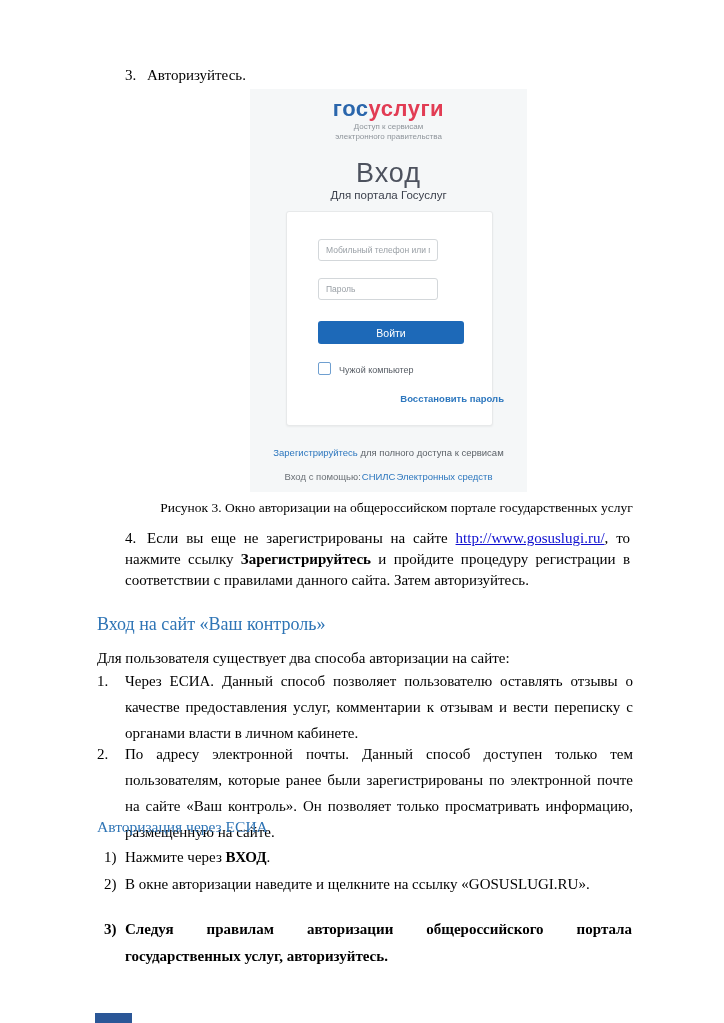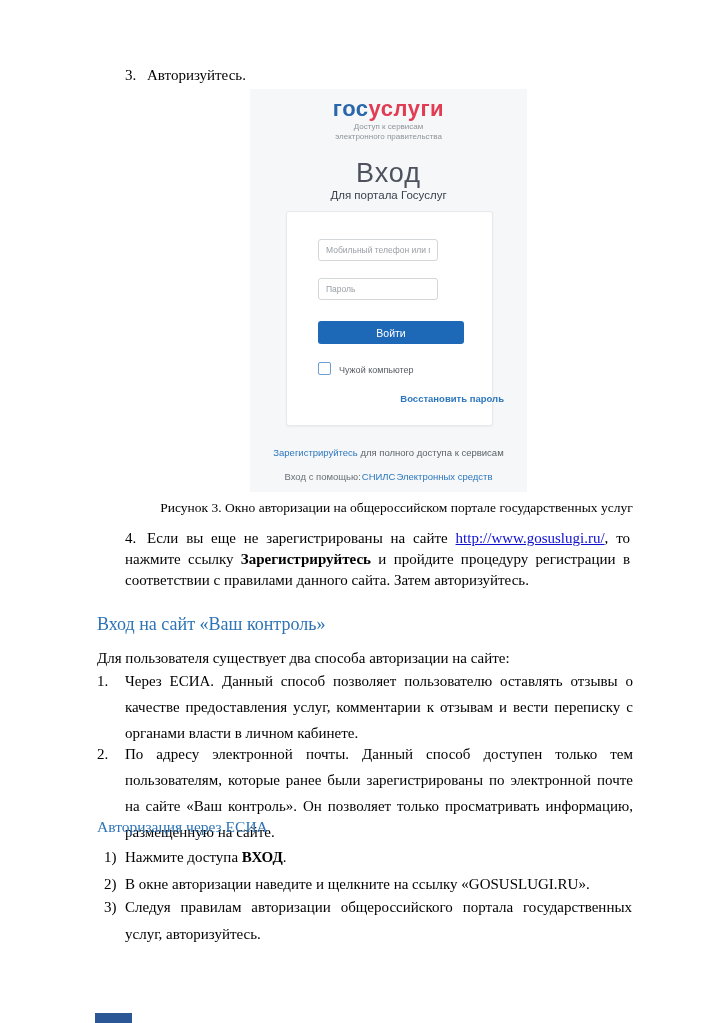--- a/index.html
+++ b/index.html
@@ -36,21 +36,21 @@
             padding-left: 28px; text-indent: -28px; font-family: Liberation Serif, serif; }
   .method .num { display: inline-block; width: 28px; text-indent: 0; }
   .method1 { top: 668px; }
   .method2 { top: 741px; }
 
   .stp { left: 104px; width: 528px; line-height: 27px; text-align: justify;
          padding-left: 21px; text-indent: -21px; }
   .stp .num { display: inline-block; width: 21px; text-indent: 0; }
   .stp1 { top: 844px; }
   .stp2 { top: 871px; }
-  .stp3 { top: 894px; }
+  .stp3 { top: 916px; font-weight: bold; }
 
   .next-page-peek { left: 95px; top: 1013px; width: 37px; height: 10px; background: #2b5797; }
 
   
   .figure {
     left: 250px; top: 89px; width: 277px; height: 403px;
     background: #f5f7f8;
     font-family: "Liberation Sans", sans-serif;
   }
   .fig-center { position: absolute; left: 0; width: 100%; text-align: center; }
@@ -146,21 +146,21 @@
     <span class="num">1.</span><span>Через ЕСИА. Данный способ позволяет пользователю оставлять отзывы о качестве предоставления услуг, комментарии к отзывам и вести переписку с органами власти в личном кабинете.</span>
   </div>
 
   <div class="abs doc-text method method2">
     <span class="num">2.</span><span>По адресу электронной почты. Данный способ доступен только тем пользователям, которые ранее были зарегистрированы по электронной почте на сайте «Ваш контроль». Он позволяет только просматривать информацию, размещенную на сайте.</span>
   </div>
 
   <div class="abs h2">Авторизация через ЕСИА</div>
 
   <div class="abs doc-text stp stp1">
-    <span class="num">1)</span><span>Нажмите доступа </span><span class="bold">ВХОД</span><span>.</span>
+    <span class="num">1)</span><span>Нажмите через </span><span class="bold">ВХОД</span><span>.</span>
   </div>
   <div class="abs doc-text stp stp2">
     <span class="num">2)</span><span>В окне авторизации наведите и щелкните на ссылку «GOSUSLUGI.RU».</span>
   </div>
   <div class="abs doc-text stp stp3">
     <span class="num">3)</span><span>Следуя правилам авторизации общероссийского портала государственных услуг, авторизуйтесь.</span>
   </div>
 
   <div class="abs next-page-peek"></div>
 

